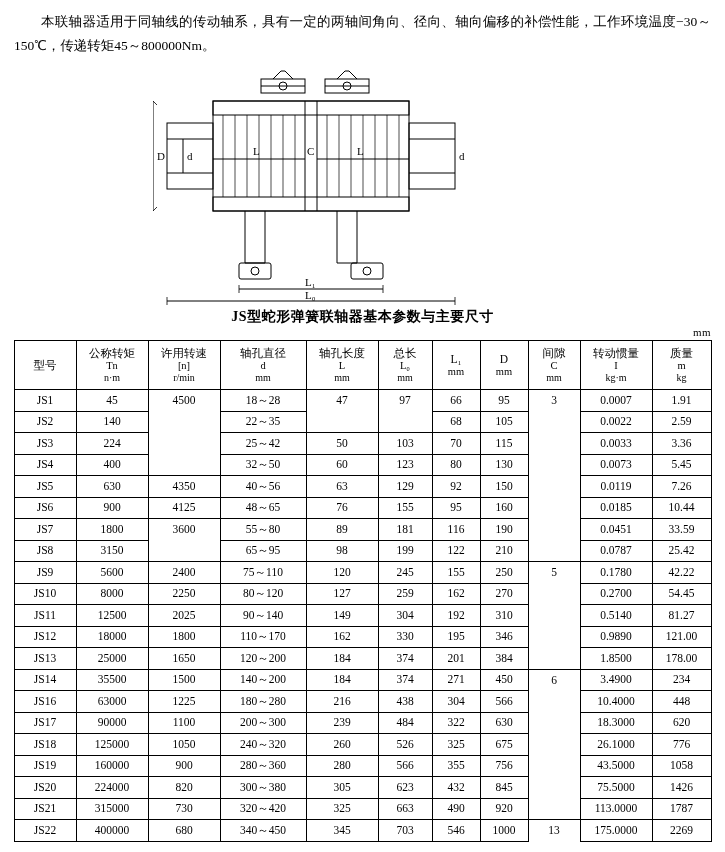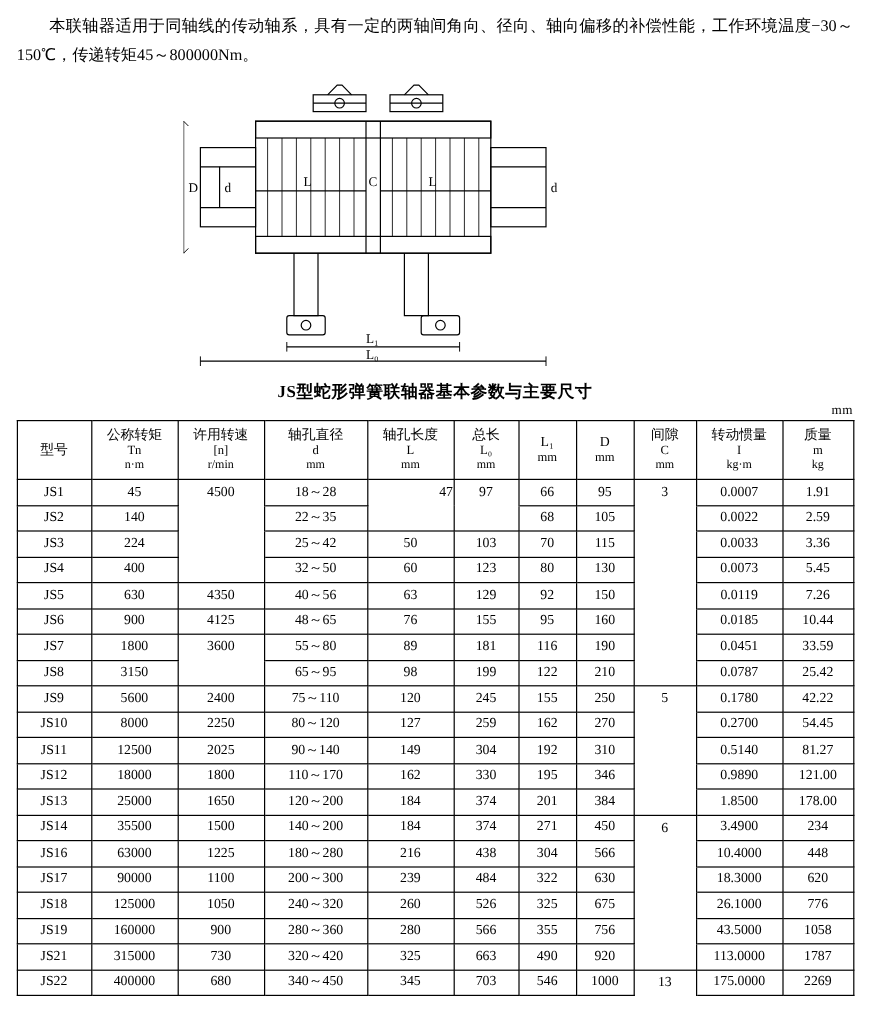--- a/index.html
+++ b/index.html
@@ -35,21 +35,21 @@
   .figure-svg {
     position: absolute;
     left: 50%;
     transform: translateX(-50%);
     top: 0;
   }
   .table-title {
     text-align: center;
     font-size: 14px;
     font-weight: bold;
-    margin-top: 12px;
+    margin-top: 2px;
     letter-spacing: 0.5px;
     position: relative;
   }
   .mm-label {
     position: absolute;
     right: 14px;
     bottom: -12px;
     font-size: 11px;
     font-weight: normal;
   }
@@ -222,21 +222,21 @@
           <span class="hdr-sub2">kg</span>
         </th>
       </tr>
     </thead>
     <tbody id="spec-body">
         <tr>
           <td class="model">JS1</td>
           <td>45</td>
           <td style="border-bottom: none;">4500</td>
           <td>18～28</td>
-          <td style="border-bottom: none; text-align: right;">47</td>
+          <td style="border-bottom: none;">47</td>
           <td style="border-bottom: none; margin-left: 40px;">97</td>
           <td>66</td>
           <td>95</td>
           <td style="border-bottom: none;">3</td>
           <td>0.0007</td>
           <td>1.91</td>
         </tr>
         <tr>
           <td class="model">JS2</td>
           <td>140</td>
@@ -452,20 +452,33 @@
           <td>280～360</td>
           <td>280</td>
           <td>566</td>
           <td>355</td>
           <td>756</td>
           <td style="border-top: none; border-bottom: none;"></td>
           <td>43.5000</td>
           <td>1058</td>
         </tr>
         <tr>
+          <td class="model">JS20</td>
+          <td>224000</td>
+          <td>820</td>
+          <td>300～380</td>
+          <td>305</td>
+          <td>623</td>
+          <td>432</td>
+          <td>845</td>
+          <td style="border-top: none; border-bottom: none;"></td>
+          <td>75.5000</td>
+          <td>1426</td>
+        </tr>
+        <tr>
           <td class="model">JS21</td>
           <td>315000</td>
           <td>730</td>
           <td>320～420</td>
           <td>325</td>
           <td>663</td>
           <td>490</td>
           <td>920</td>
           <td style="border-top: none;"></td>
           <td>113.0000</td>

